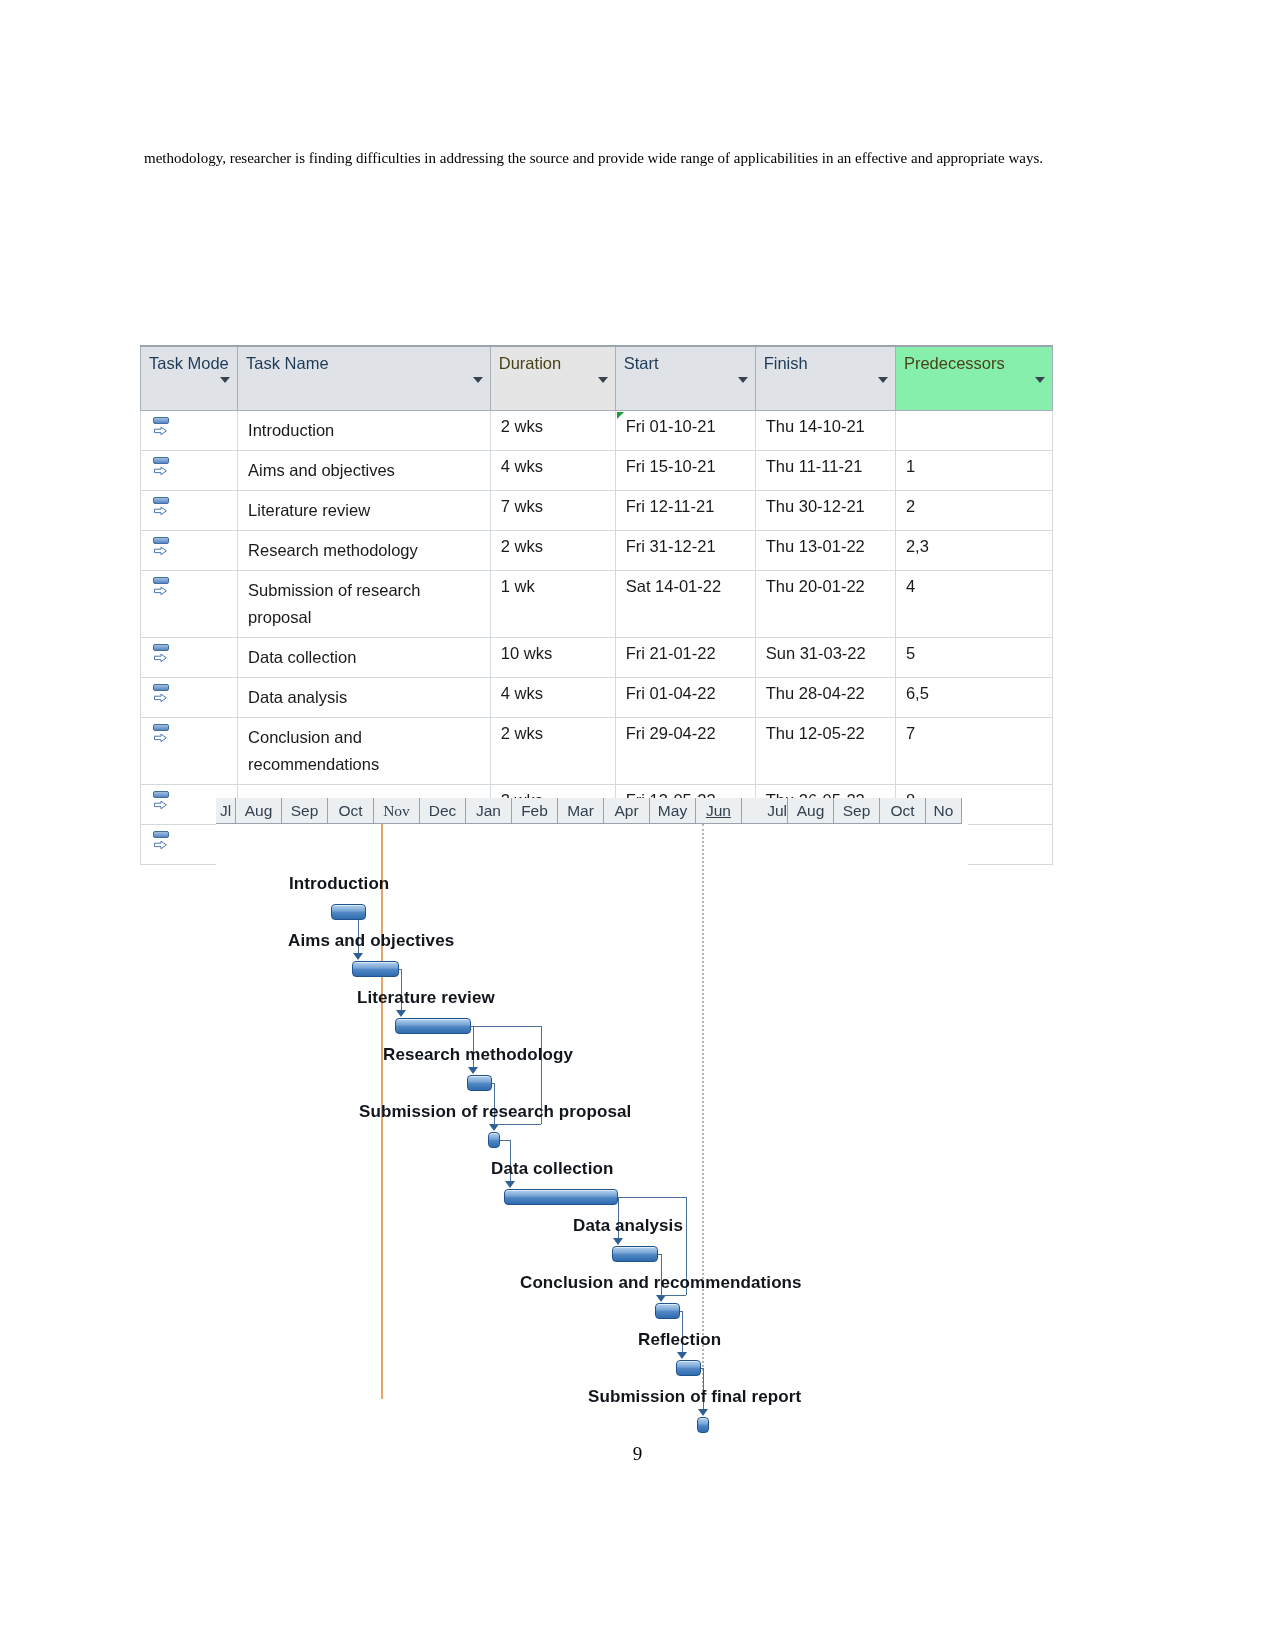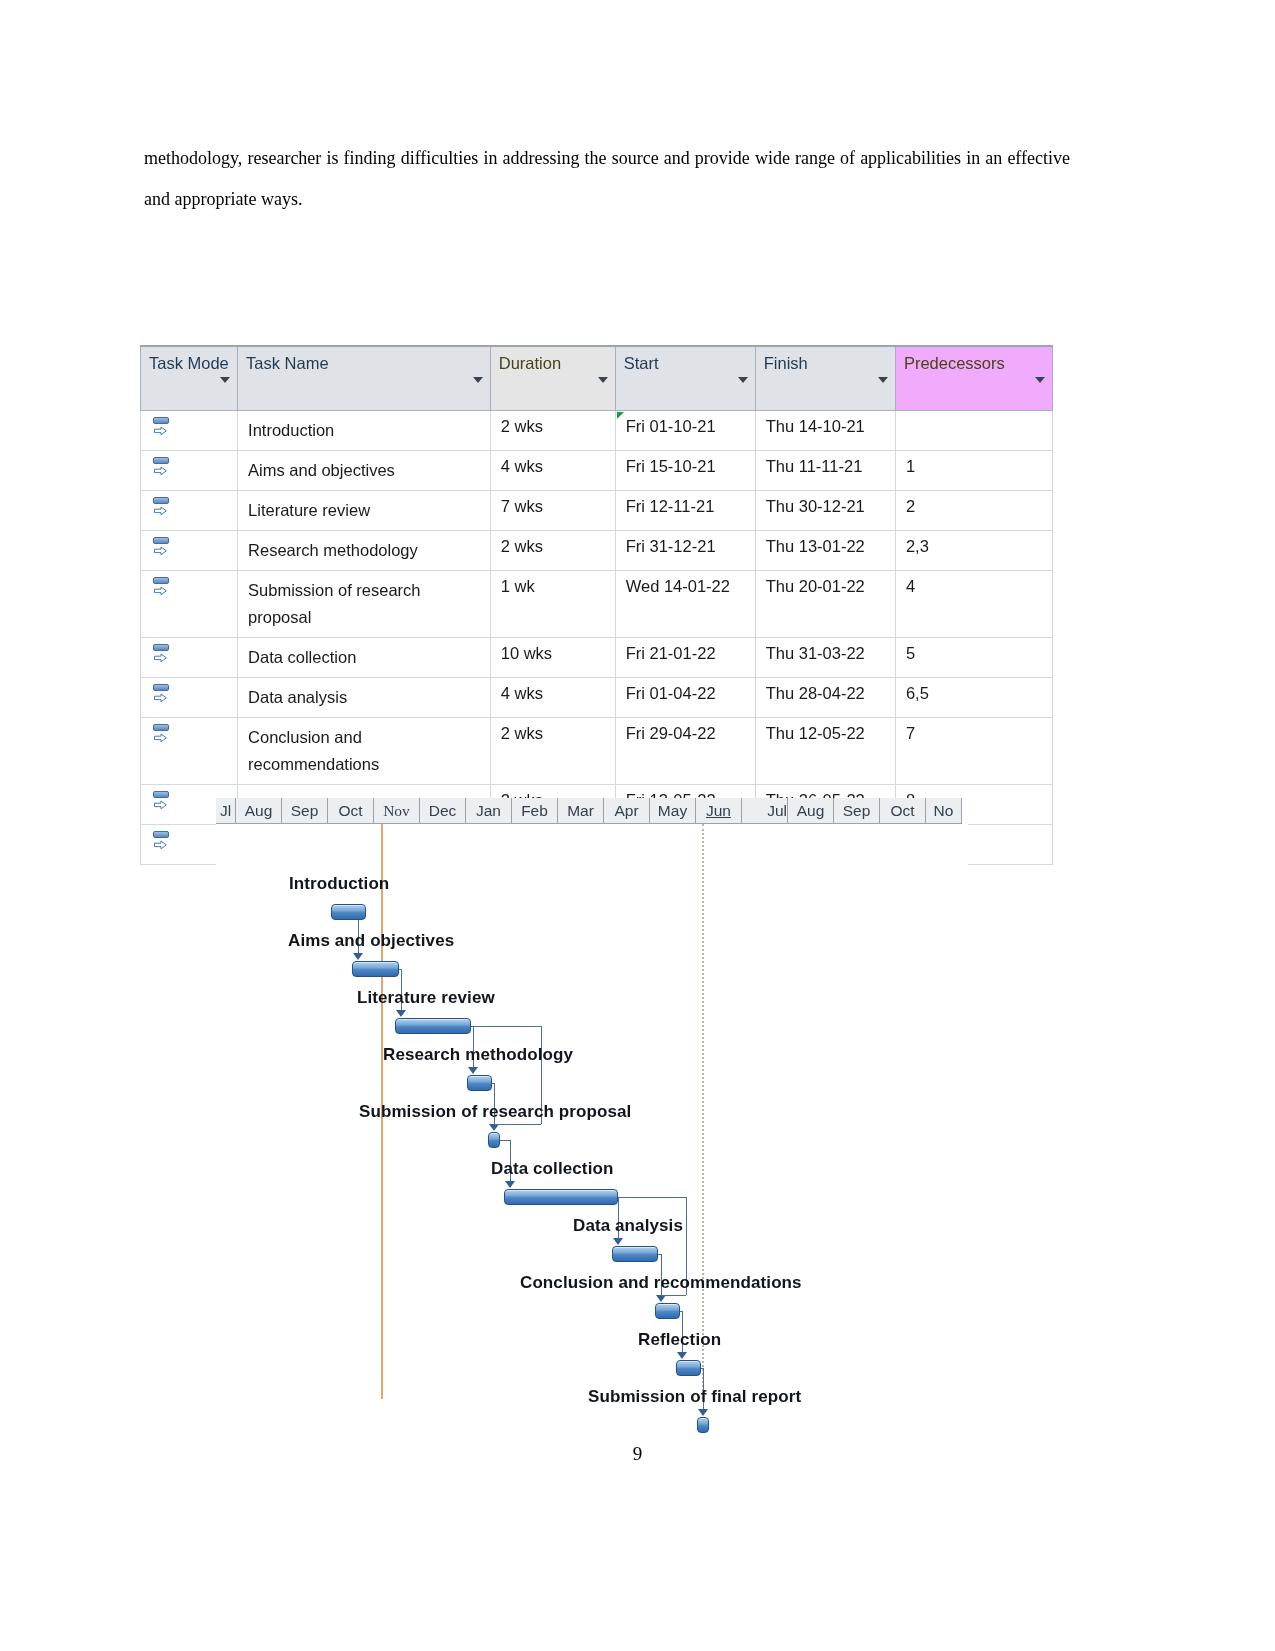--- a/index.html
+++ b/index.html
@@ -9,21 +9,21 @@
     background:#ffffff;
     font-family:"Liberation Serif", serif;
     position:relative;
     overflow:hidden;
   }
 
   
   .page-body { position:absolute; left:144px; top:138px; width:926px; }
   .para {
     font-family:"Liberation Serif", serif;
-    font-size:18px;
+    font-size:15px;
     line-height:41px;
     color:#000;
     text-align:justify;
     margin:0;
   }
   .heading {
     font-family:"Liberation Serif", serif;
     font-size:21px;
     font-weight:bold;
     color:#000;
@@ -46,21 +46,21 @@
     border-top:2px solid #9aa5b1;
     font-weight:normal;
     font-size:16.5px;
     color:#1f3a56;
     text-align:left;
     vertical-align:top;
     padding:7px 6px 6px 8px;
     height:64px;
     position:relative;
   }
-  .hdr-row th.yellow { background:#f0abfc; color:#4a4218; }
+  .hdr-row th.yellow { background:#86efac; color:#4a4218; }
   .hdr-row th.yellow-lite { background:#e5e5e5; color:#4a4218; }
 
   .caret {
     position:absolute; right:7px; top:30px;
     width:0; height:0;
     border-left:5px solid transparent;
     border-right:5px solid transparent;
     border-top:6px solid #3a4450;
   }
 
@@ -274,37 +274,37 @@
         <td class="c-mode">
           <span class="mode-icon">
   <span class="bar1"></span>
   <svg class="arrow" viewBox="0 0 13 10">
     <path d="M0.5 3.2 H7 V1 L12.3 4.9 L7 8.8 V6.6 H0.5 Z" fill="#ffffff" stroke="#4a79b5" stroke-width="1"></path>
   </svg>
           </span>
         </td>
         <td class="c-name">Submission of research proposal</td>
         <td class="c-dur">1 wk</td>
-        <td class="c-start"><span>Wed 14-01-22</span></td>
+        <td class="c-start"><span>Sat 14-01-22</span></td>
         <td class="c-finish">Thu 20-01-22</td>
         <td class="c-pred">4</td>
       </tr>
       <tr>
         <td class="c-mode">
           <span class="mode-icon">
   <span class="bar1"></span>
   <svg class="arrow" viewBox="0 0 13 10">
     <path d="M0.5 3.2 H7 V1 L12.3 4.9 L7 8.8 V6.6 H0.5 Z" fill="#ffffff" stroke="#4a79b5" stroke-width="1"></path>
   </svg>
           </span>
         </td>
         <td class="c-name">Data collection</td>
         <td class="c-dur">10 wks</td>
         <td class="c-start"><span>Fri 21-01-22</span></td>
-        <td class="c-finish">Thu 31-03-22</td>
+        <td class="c-finish">Sun 31-03-22</td>
         <td class="c-pred">5</td>
       </tr>
       <tr>
         <td class="c-mode">
           <span class="mode-icon">
   <span class="bar1"></span>
   <svg class="arrow" viewBox="0 0 13 10">
     <path d="M0.5 3.2 H7 V1 L12.3 4.9 L7 8.8 V6.6 H0.5 Z" fill="#ffffff" stroke="#4a79b5" stroke-width="1"></path>
   </svg>
           </span>

